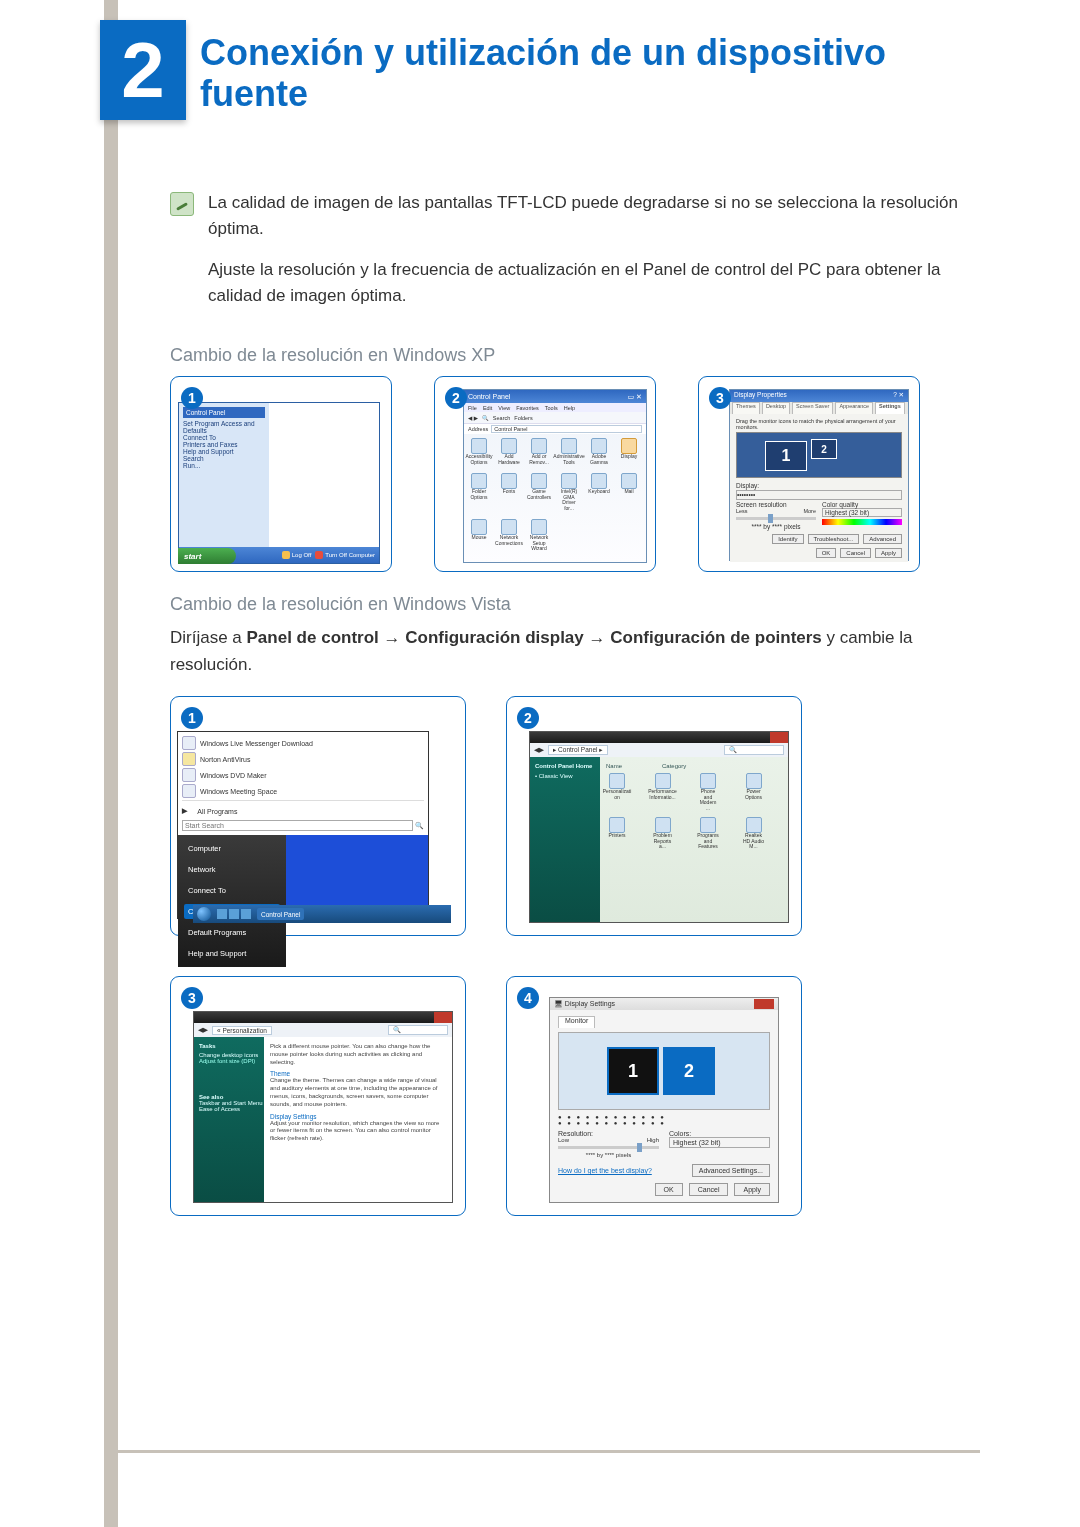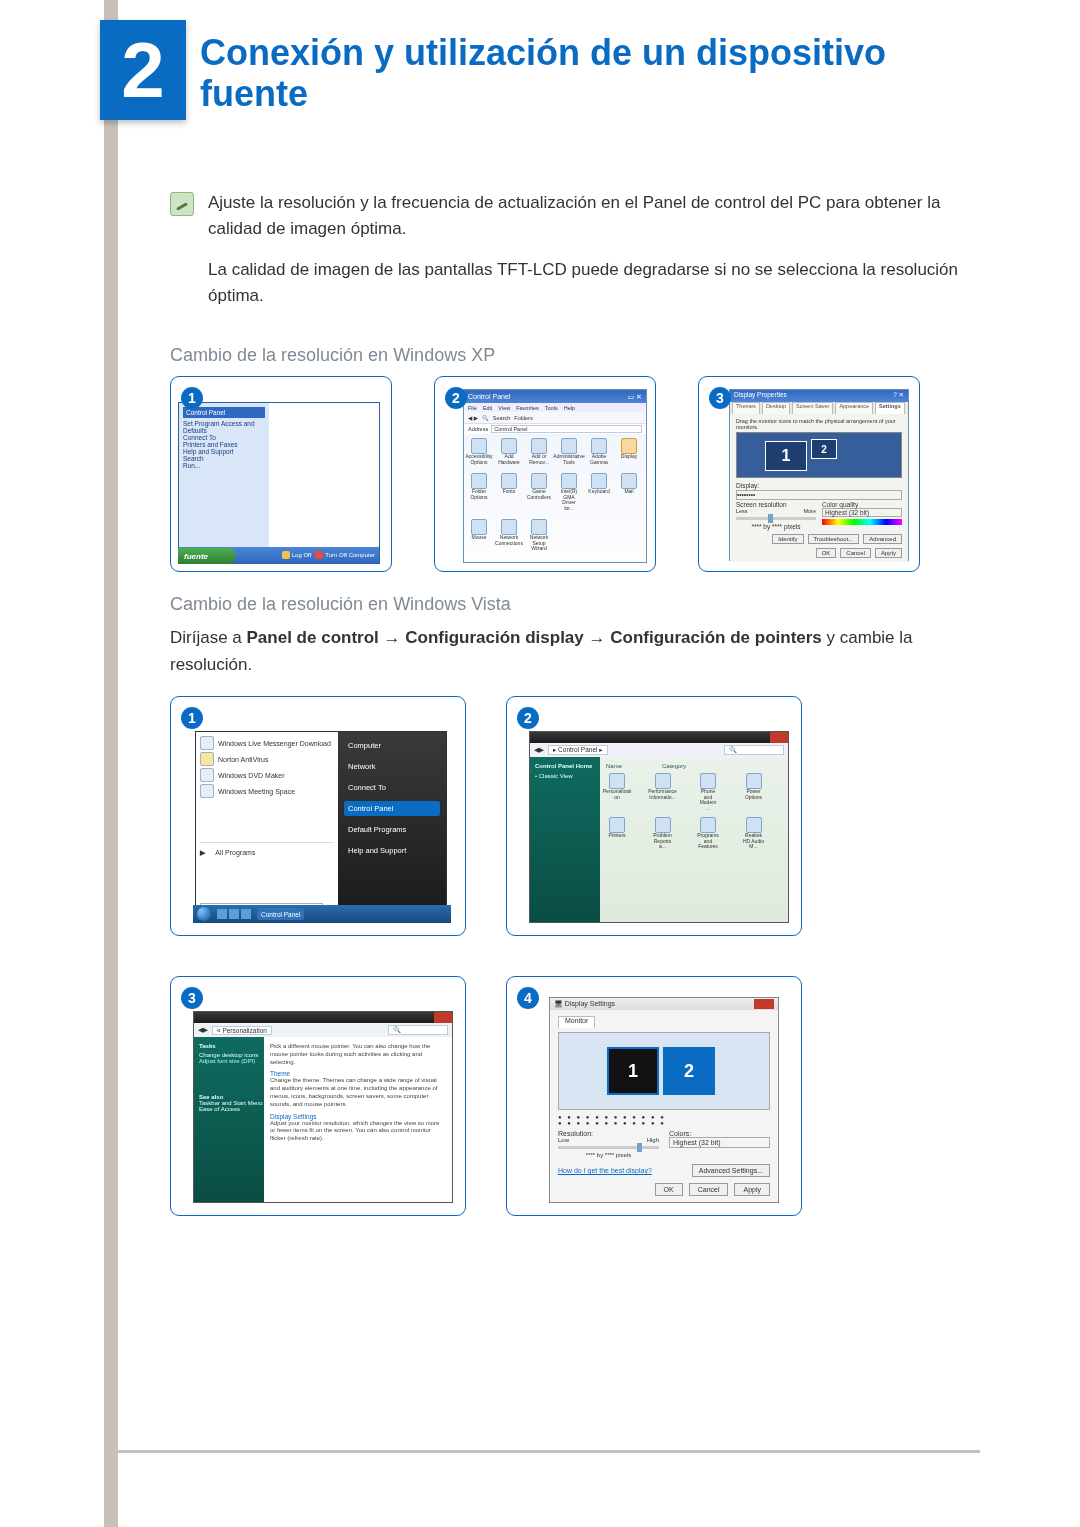--- a/index.html
+++ b/index.html
@@ -212,22 +212,22 @@
   .dp .body{ padding:4px 6px; background:#f3f3f0;}
   .dp .mon-area{ height:44px; background:#355e9a; border:1px solid #888; margin:2px 0 4px; position:relative;}
   .dp .mon{ position:absolute; background:#1f3e70; color:#fff; font-weight:bold; display:flex; align-items:center; justify-content:center; border:1px solid #fff;}
   .dp .btns{ display:flex; gap:4px; justify-content:flex-end; margin-top:4px;}
   .dp .btn{ border:1px solid #999; background:#efefef; padding:1px 5px; font-size:6px;}
   .slider { height:3px; background:#ccc; position:relative; margin:3px 0;}
   .slider .thumb{ position:absolute; top:-3px; width:5px; height:9px; background:#7aa0c8; }
 
   
   .vista-start {
-    position:absolute; left:24px; top:34px; width:250px; height:186px;
-    border:1px solid #333; display:flex; background:#ec4899;
+    position:absolute; left:6px; top:34px; width:250px; height:186px;
+    border:1px solid #333; display:flex; background:#1d4ed8;flex-direction:column;
   }
   .vista-start .left{ flex:1; background:#fff; padding:4px; font-size:7px; display:flex; flex-direction:column; gap:2px;}
   .vista-start .left .row{ display:flex; gap:4px; align-items:center; height:14px;}
   .vista-start .left .ico{ width:12px;height:12px;border:1px solid #aac;background:#e8eef7;border-radius:2px;}
   .vista-start .right{ width:96px; background:linear-gradient(#3a3a3a,#1a1a1a); color:#fff; padding:6px 6px; font-size:7.5px; display:flex; flex-direction:column; gap:6px;}
   .vista-start .right .r{ padding:3px 4px; }
   .vista-start .right .r.hl{ background:#0a6bc2; border-radius:2px;}
   .vista-start .search{ margin-top:auto; display:flex; align-items:center; gap:2px;}
   .vista-start .search input{ width:100%; font-size:7px; padding:1px 2px; border:1px solid #aaa;}
   .vista-task { position:absolute; left:22px; bottom:12px; width:250px; height:18px; background:linear-gradient(#2b6cb0,#174a7c); display:flex; align-items:center; gap:6px; padding:0 4px;}
@@ -290,22 +290,22 @@
   <div class="chapter-badge">
     <span>2</span>
   </div>
   <div class="chapter-title">Conexión y utilización de un dispositivo fuente</div>
 
   <div class="content">
 
     <div class="info-row">
       <div class="info-icon"></div>
       <div class="body-text">
+        <p>La calidad de imagen de las pantallas TFT-LCD puede degradarse si no se selecciona la resolución óptima.</p>
         <p>Ajuste la resolución y la frecuencia de actualización en el Panel de control del PC para obtener la calidad de imagen óptima.</p>
-        <p>La calidad de imagen de las pantallas TFT-LCD puede degradarse si no se selecciona la resolución óptima.</p>
       </div>
     </div>
 
     <div class="subhead">Cambio de la resolución en Windows XP</div>
 
     <div class="shot-row">
 
       <div class="shot sm">
         <div class="num-badge">1</div>
         <div class="xp-start">
@@ -325,21 +325,21 @@
             <span class="pill">
                 <span class="d" style="background:#f6c04d"></span>
                 <span>Log Off</span>
               </span>
             <span class="pill">
                 <span class="d" style="background:#e74c3c"></span>
                 <span>Turn Off Computer</span>
               </span>
           </div>
         </div>
-        <div class="xp-startbtn">fuente</div>
+        <div class="xp-startbtn">start</div>
       </div>
 
       <div class="shot sm">
         <div class="num-badge">2</div>
         <div class="win" style="left:28px; top:12px; right:8px; bottom:8px;">
           <div class="titlebar">
               <span>Control Panel</span>
               <span>▭ ✕</span>
             </div>
           <div style="height:9px;background:#eef;display:flex;gap:6px;padding:0 4px;font-size:5.5px;align-items:center;">

